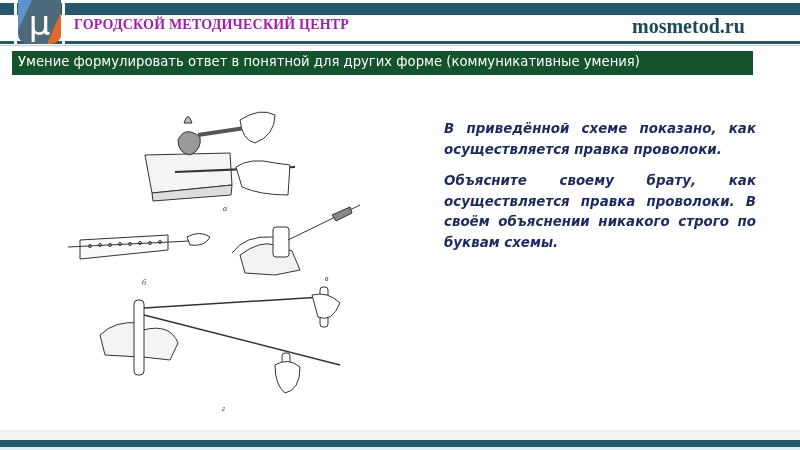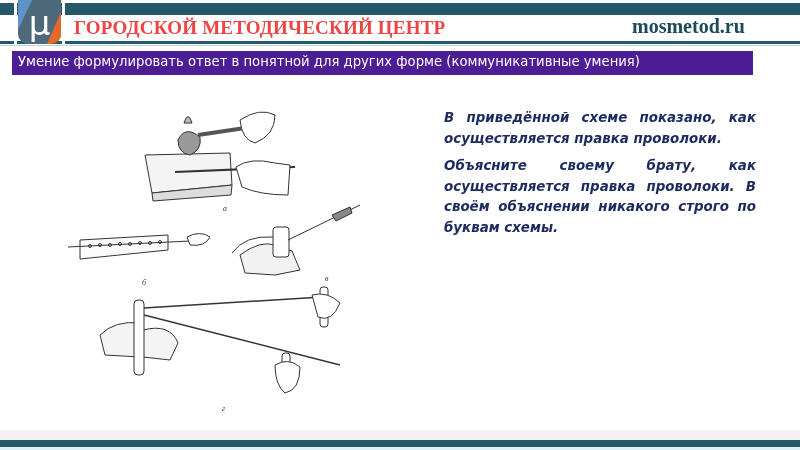--- a/index.html
+++ b/index.html
@@ -6,27 +6,27 @@
   body { width: 800px; height: 450px; background: #ffffff; position: relative; overflow: hidden; font-family: "Liberation Sans", sans-serif; }
   .top-bar { position: absolute; left: 0; top: 3px; width: 800px; height: 12px; background: #25596a; }
   .top-line { position: absolute; left: 0; top: 41px; width: 800px; height: 3px; background: #25596a; }
   .top-line-thin { position: absolute; left: 0; top: 45px; width: 800px; height: 1px; background: #b8d2da; }
   .logo { position: absolute; left: 18px; top: 0; width: 43px; height: 44px; background: #4e6a7a; border-radius: 0 0 10px 10px; overflow: hidden; }
   .logo .tri-blue { position: absolute; left: 0; top: 0; width: 0; height: 0; border-top: 30px solid #5c93c8; border-right: 14px solid transparent; }
   .logo .tri-orange { position: absolute; right: 0; bottom: 0; width: 0; height: 0; border-bottom: 32px solid #e2692a; border-left: 14px solid transparent; }
   .logo .glyph { position: absolute; left: 0; top: 6px; width: 43px; text-align: center; color: #ffffff; font-family: "DejaVu Sans", sans-serif; font-size: 34px; line-height: 34px; }
   .logo-sep { position: absolute; left: 14px; top: 0; width: 3px; height: 44px; background: #ffffff; }
   .logo-sep2 { position: absolute; left: 62px; top: 0; width: 3px; height: 44px; background: #ffffff; }
-  .header-title { position: absolute; left: 74px; top: 17px; font-family: "Liberation Serif", serif; font-weight: bold; font-size: 19px; color: #ef4444; letter-spacing: 0.2px; }
+  .header-title { position: absolute; left: 74px; top: 17px; font-family: "Liberation Serif", serif; font-weight: bold; font-size: 14px; color: #a21caf; letter-spacing: 0.2px; }
   .header-site { position: absolute; left: 632px; top: 15px; font-family: "Liberation Serif", serif; font-weight: bold; font-size: 20px; color: #1d4a5a; }
-  .subtitle-bar { position: absolute; left: 12px; top: 51px; width: 741px; height: 24px; background: #4c1d95; }
+  .subtitle-bar { position: absolute; left: 12px; top: 51px; width: 741px; height: 24px; background: #14532d; }
   .subtitle-text { position: absolute; left: 6px; top: 3px; color: #ffffff; font-family: "DejaVu Sans", sans-serif; font-size: 13.2px; white-space: nowrap; }
   .figure { position: absolute; left: 60px; top: 95px; width: 300px; height: 320px; }
   .text-block { position: absolute; left: 444px; top: 108px; width: 312px; color: #1c2a5e; font-family: "DejaVu Sans", sans-serif; font-style: italic; font-weight: bold; font-size: 13.4px; line-height: 20.5px; text-align: justify; }
-  .text-block p { margin: 0 0 7px 0; }
+  .text-block p { margin: 11px 0 7px 0; }
   .bottom-band { position: absolute; left: 0; top: 430px; width: 800px; height: 10px; background: #f4f1f3; }
   .bottom-bar { position: absolute; left: 0; top: 440px; width: 800px; height: 7px; background: #25596a; }
   .bottom-thin { position: absolute; left: 0; top: 447px; width: 800px; height: 3px; background: #dff0f3; }
 </style>
 </head>
 <body>
 
 <div class="top-bar"></div>
 <div class="top-line"></div>
 <div class="top-line-thin"></div>

